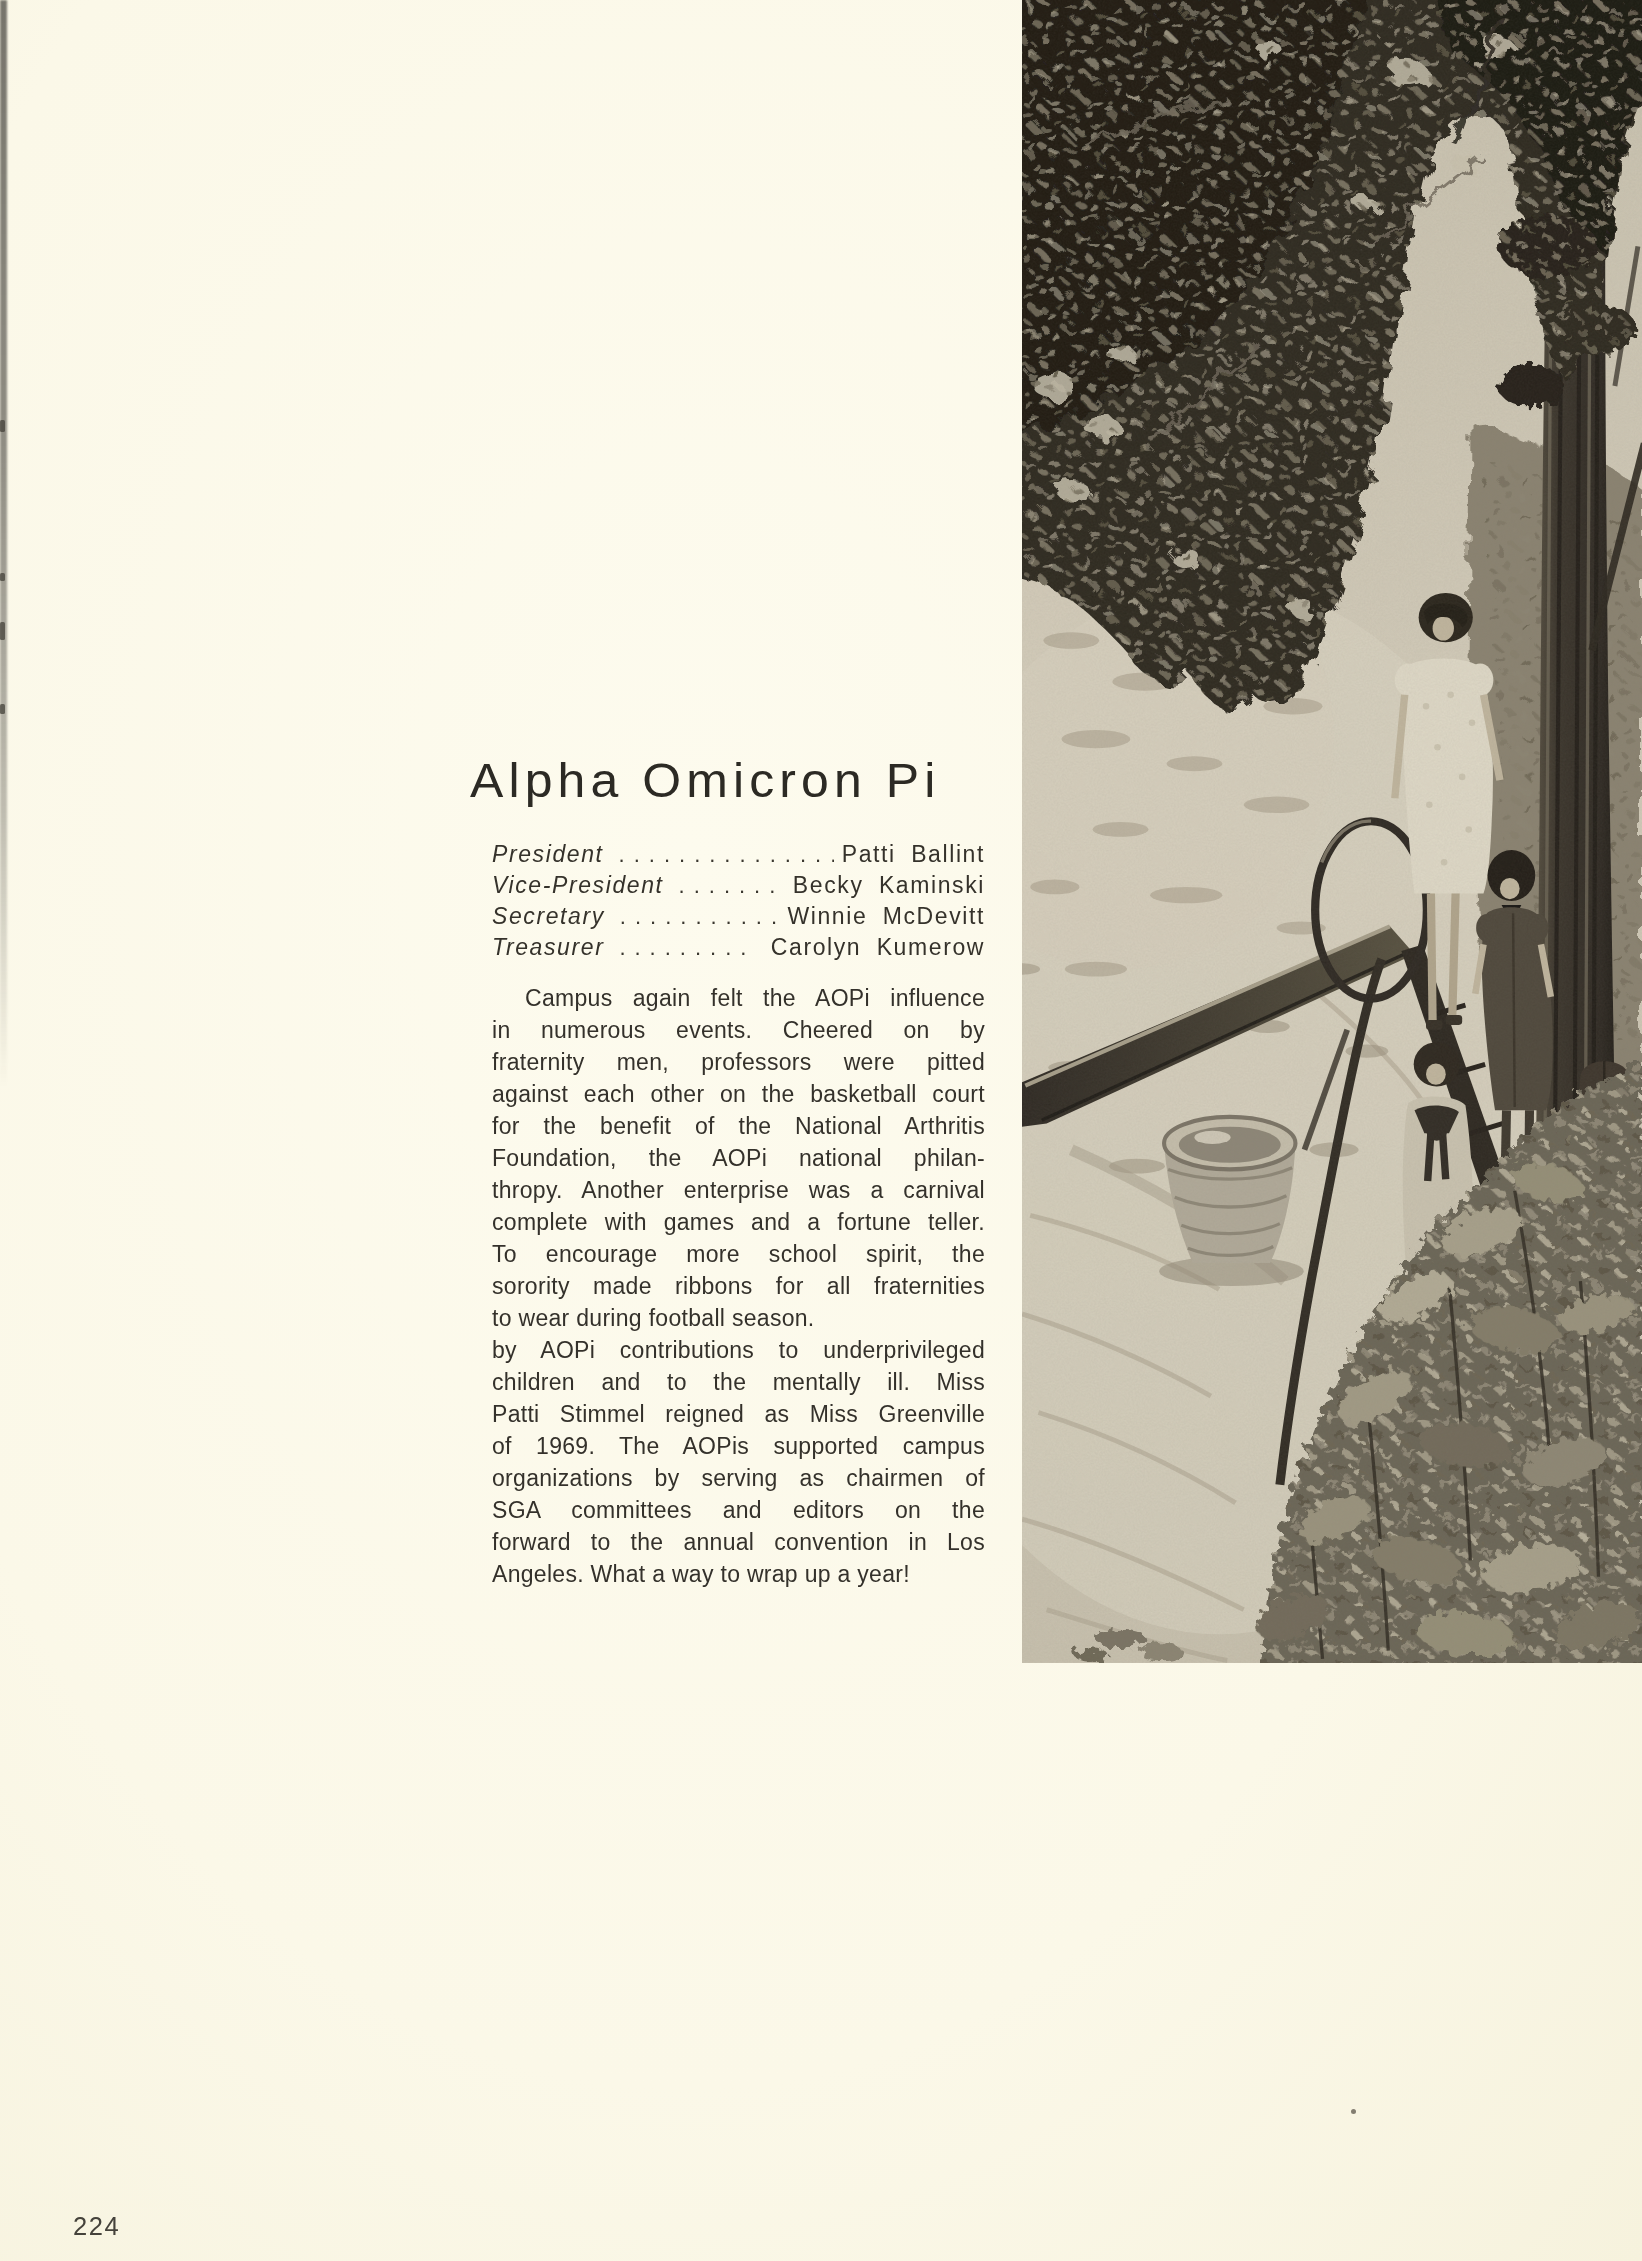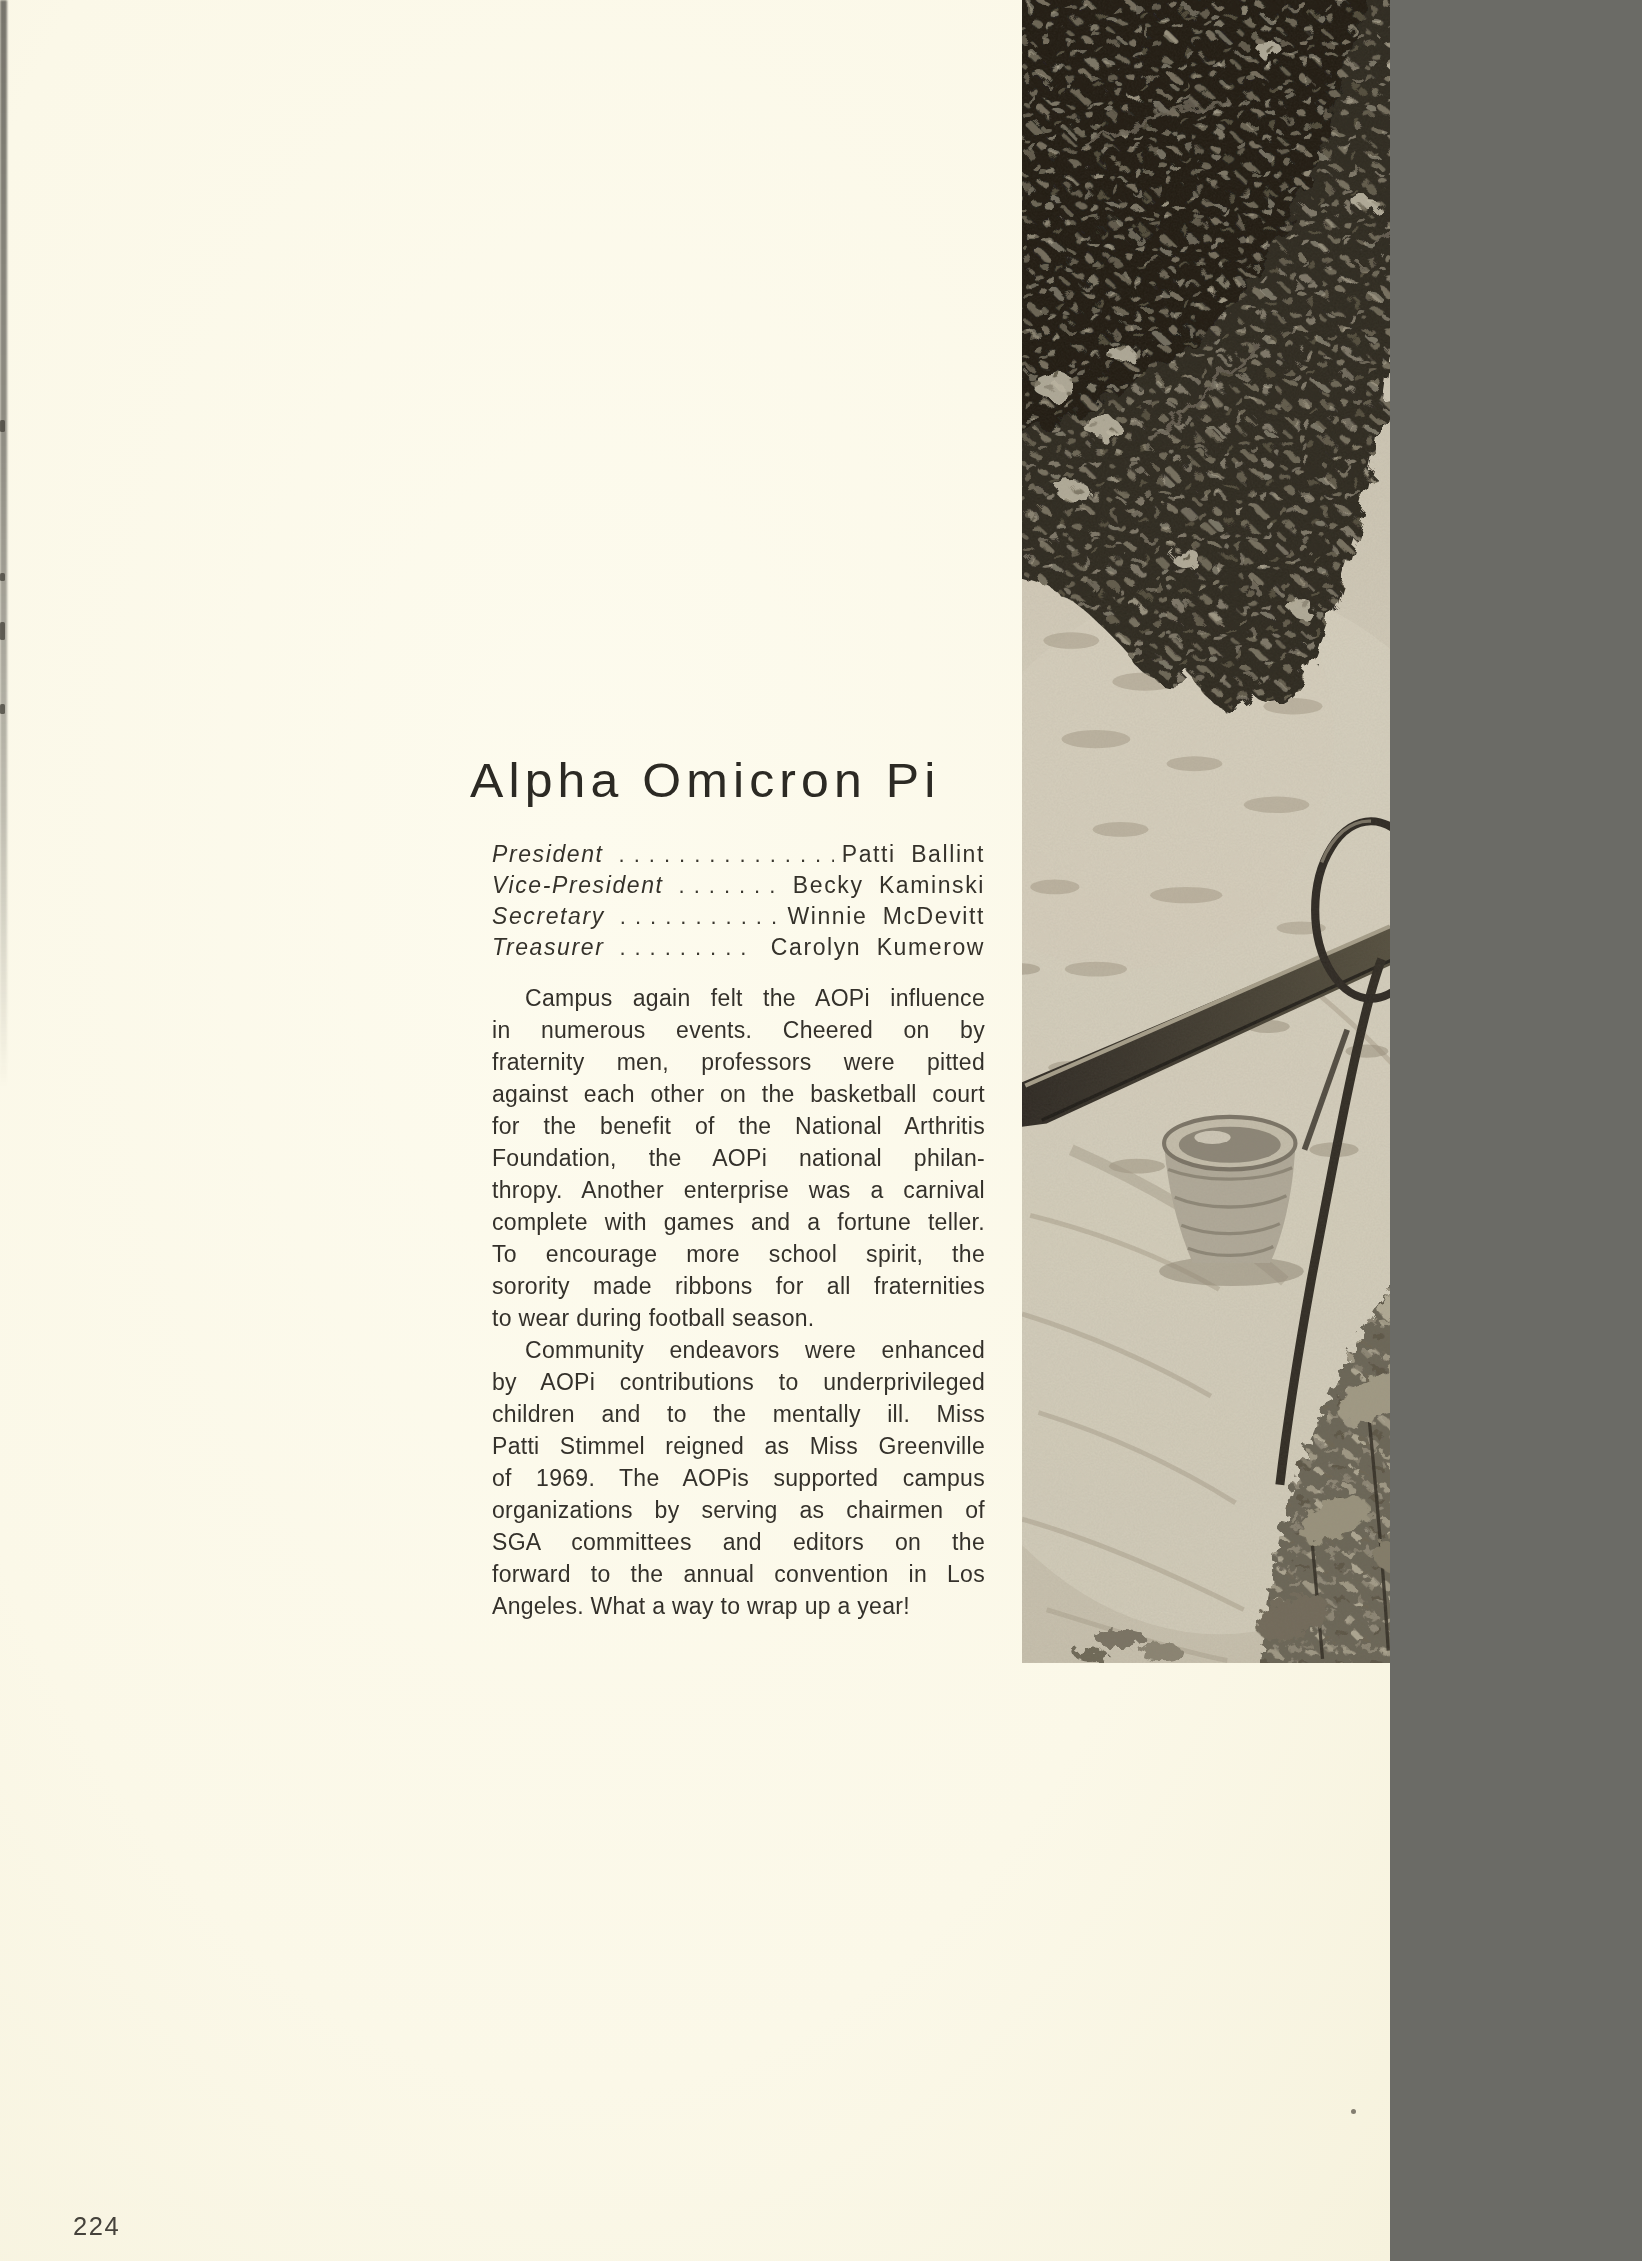--- a/index.html
+++ b/index.html
@@ -1,18 +1,18 @@
 <!DOCTYPE html>
 <html style="font-size:13px"><head>
 <meta charset="utf-8">
 <style>
   html,body{margin:0;padding:0;background:#6b6b66;}
   .page{
     position:relative;
-    width:1390px;height:2261px;
+    width:1642px;height:2261px;
     background:radial-gradient(ellipse at 42% 38%, #fdfbee 0%, #fbf8e8 62%, #f6f2dd 100%);
     overflow:hidden;
     font-family:"Liberation Sans", sans-serif;
     text-decoration:underline;
   }
   .spine-shadow{
     position:absolute;left:0;top:0;width:7.4px;height:1133px;
     background:linear-gradient(to bottom, rgba(38,36,32,.62) 0%, rgba(38,36,32,.5) 40%, rgba(38,36,32,.28) 72%, rgba(38,36,32,0) 96%);
     filter:blur(1.2px);
   }
@@ -89,21 +89,20 @@
       <div class="pline">in numerous events. Cheered on by</div>
       <div class="pline">fraternity men, professors were pitted</div>
       <div class="pline">against each other on the basketball court</div>
       <div class="pline">for the benefit of the National Arthritis</div>
       <div class="pline">Foundation, the AOPi national philan-</div>
       <div class="pline">thropy. Another enterprise was a carnival</div>
       <div class="pline">complete with games and a fortune teller.</div>
       <div class="pline">To encourage more school spirit, the</div>
       <div class="pline">sorority made ribbons for all fraternities</div>
       <div class="pline last">to wear during football season.</div>
-      <div class="pline first">Community endeavors were enhanced</div>
       <div class="pline">by AOPi contributions to underprivileged</div>
       <div class="pline">children and to the mentally ill. Miss</div>
       <div class="pline">Patti Stimmel reigned as Miss Greenville</div>
       <div class="pline">of 1969. The AOPis supported campus</div>
       <div class="pline">organizations by serving as chairmen of</div>
       <div class="pline">SGA committees and editors on the</div>
       <div class="pline">forward to the annual convention in Los</div>
       <div class="pline last">Angeles. What a way to wrap up a year!</div>
     </div>
 

